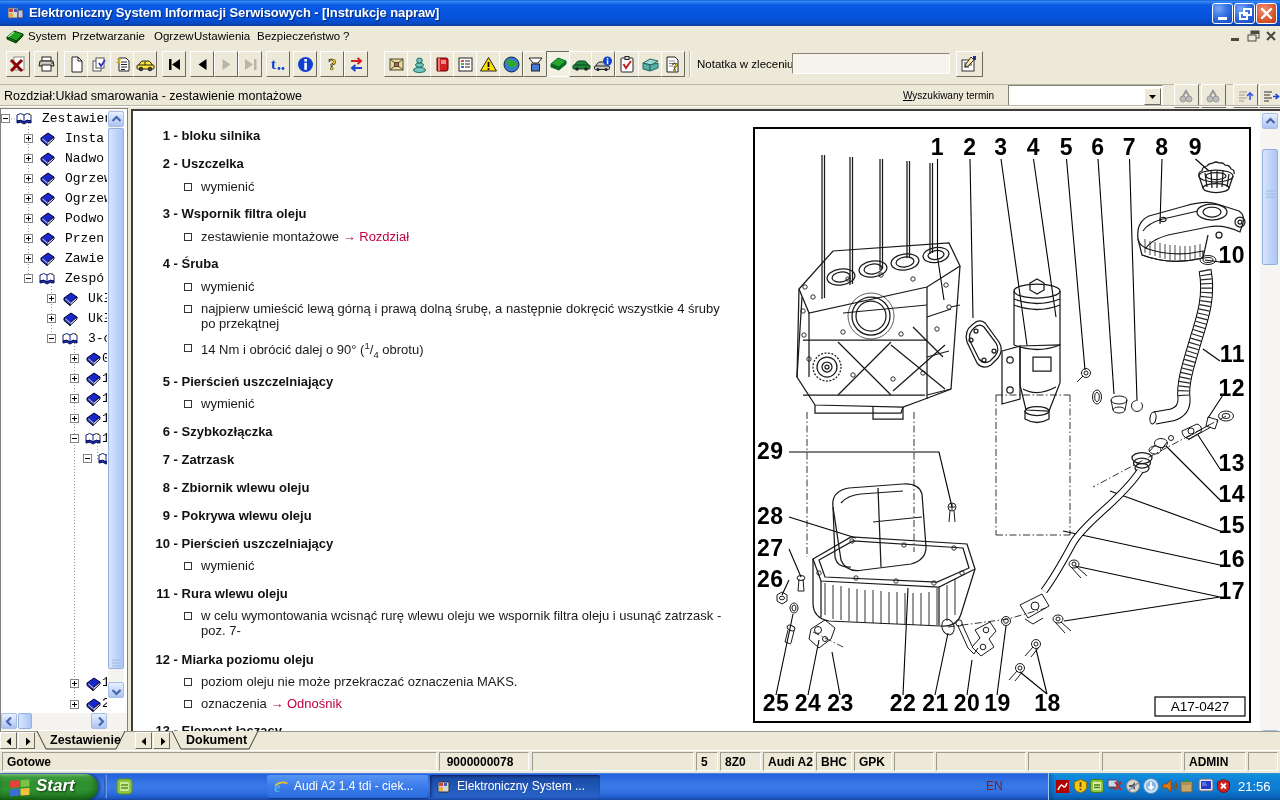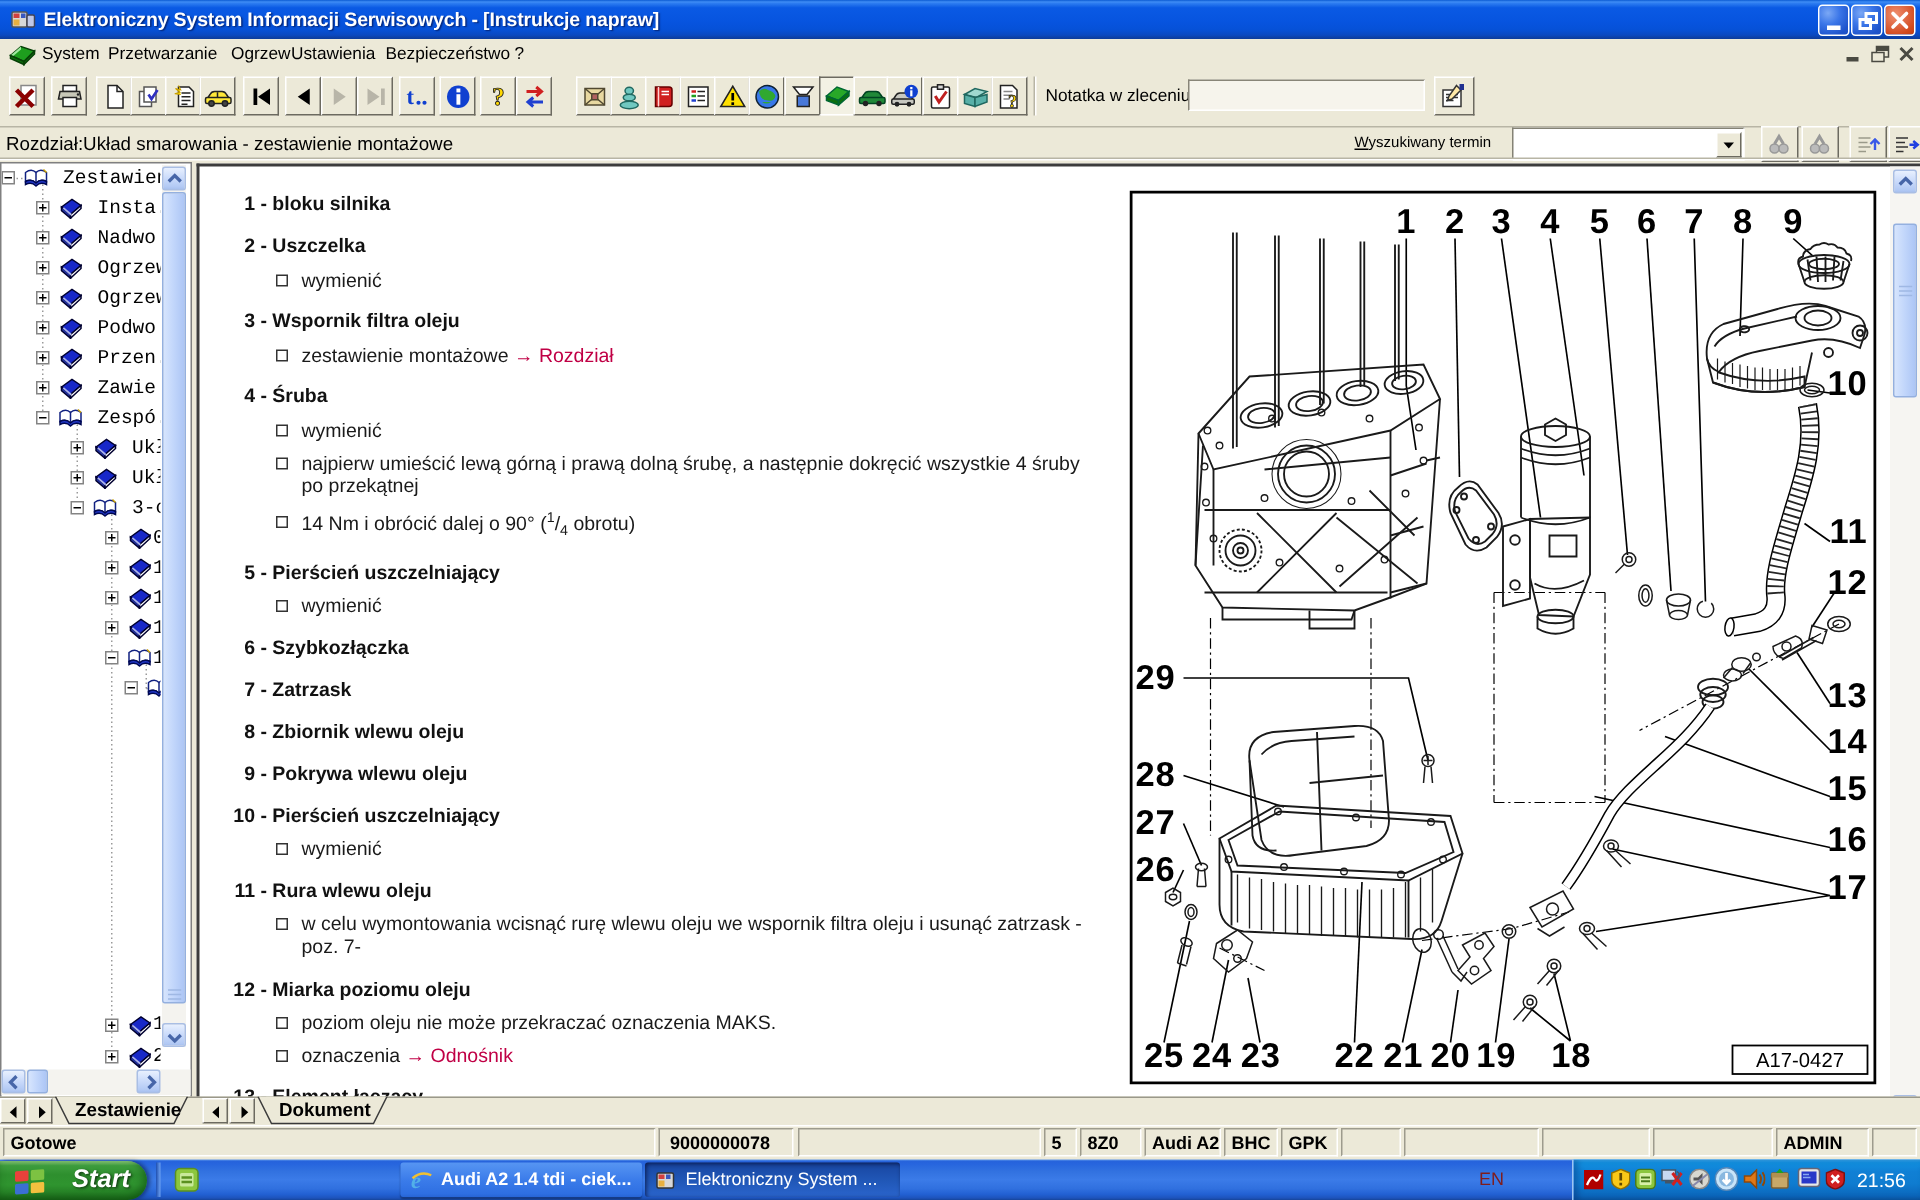--- a/index.html
+++ b/index.html
@@ -946,28 +946,28 @@
 <div class="abs" style="left:0;top:773px;width:1280px;height:27px;background:linear-gradient(180deg,#5A93E8 0%,#2663DC 5%,#2765DE 11%,#3272E0 30%,#3B7BE8 50%,#3070DF 72%,#2260D2 86%,#1D53BC 95%,#164499 100%);"></div>
 <div class="abs" style="left:0;top:774px;width:98px;height:26px;border-radius:0 13px 13px 0;background:linear-gradient(180deg,#8CC97A 0%,#3E9E3E 12%,#2E8F2E 35%,#2F942F 60%,#278427 82%,#1D701D 100%);box-shadow:inset -2px -2px 6px rgba(0,50,0,0.45), 2px 0 3px rgba(0,0,20,0.45);"></div>
 <svg class="abs" style="left:8px;top:777px" width="24" height="21" viewBox="0 0 24 21">
     <g transform="skewY(-4)">
       <rect x="2" y="4" width="9" height="7" rx="1" fill="#E8413B"></rect>
       <rect x="12.5" y="4" width="9" height="7" rx="1" fill="#7DC242"></rect>
       <rect x="2" y="12.5" width="9" height="7" rx="1" fill="#3B6FD4"></rect>
       <rect x="12.5" y="12.5" width="9" height="7" rx="1" fill="#F3C03F"></rect>
     </g>
   </svg>
-<div class="abs" style="left:48px;top:776px;color:#fff;font-style:italic;font-weight:bold;font-size:17px;text-shadow:1px 1px 2px rgba(0,0,0,0.65);">Start</div>
+<div class="abs" style="left:36px;top:776px;color:#fff;font-style:italic;font-weight:bold;font-size:17px;text-shadow:1px 1px 2px rgba(0,0,0,0.65);">Start</div>
 <div class="abs" style="left:104px;top:775px;width:3px;height:23px;background:linear-gradient(90deg,#1E4FB0,#6FA3F2);"></div>
 <svg class="abs" style="left:116px;top:778px" width="17" height="17" viewBox="0 0 17 17">
     <rect x="1" y="1" width="15" height="15" rx="3" fill="#8CC63E" stroke="#5A9020"></rect>
     <rect x="4" y="4" width="9" height="9" rx="1" fill="#C8E89A"></rect>
     <path d="M5 7 h7 M5 10 h7" stroke="#5A9020" stroke-width="1.6"></path>
   </svg>
-<div class="taskb norm" style="left:267px;width:161px;background:linear-gradient(180deg,#5795F2 0%,#3B7CEA 50%,#2E6FE2 90%,#2765D6 100%);box-shadow:0 1px 1px rgba(0,0,0,0.3);padding:4px 6px 0 27px;font-weight:bold;">Audi A2 1.4 tdi - ciek...</div>
+<div class="taskb norm" style="left:267px;width:161px;background:linear-gradient(180deg,#5795F2 0%,#3B7CEA 50%,#2E6FE2 90%,#2765D6 100%);box-shadow:0 1px 1px rgba(0,0,0,0.3);padding:4px 6px 0 27px;">Audi A2 1.4 tdi - ciek...</div>
 <svg class="abs" style="left:273px;top:779px" width="16" height="16" viewBox="0 0 16 16">
     <text x="1" y="13" font-size="15" font-weight="bold" font-style="italic" fill="#52B0E8" font-family="Liberation Serif">e</text>
     <path d="M2 6.5 Q8 1.5 14.5 4.5" stroke="#F0C030" stroke-width="1.6" fill="none"></path>
   </svg>
 <div class="taskb" style="left:430px;width:170px;background:linear-gradient(180deg,#1845A0 0%,#2158B8 55%,#2A64CC 100%);box-shadow:inset 1px 1px 3px rgba(0,0,30,0.6);padding:4px 6px 0 27px;">Elektroniczny System ...</div>
 <svg class="abs" style="left:436px;top:779px" width="16" height="16" viewBox="0 0 16 16">
     <rect x="2" y="3" width="11" height="10" rx="1" fill="#d8d8d8" stroke="#333"></rect>
     <rect x="3" y="4" width="4" height="3" fill="#d04040"></rect>
     <rect x="8" y="4" width="3" height="3" fill="#3858c0"></rect>
     <rect x="3" y="8" width="4" height="4" fill="#e8b040"></rect>

